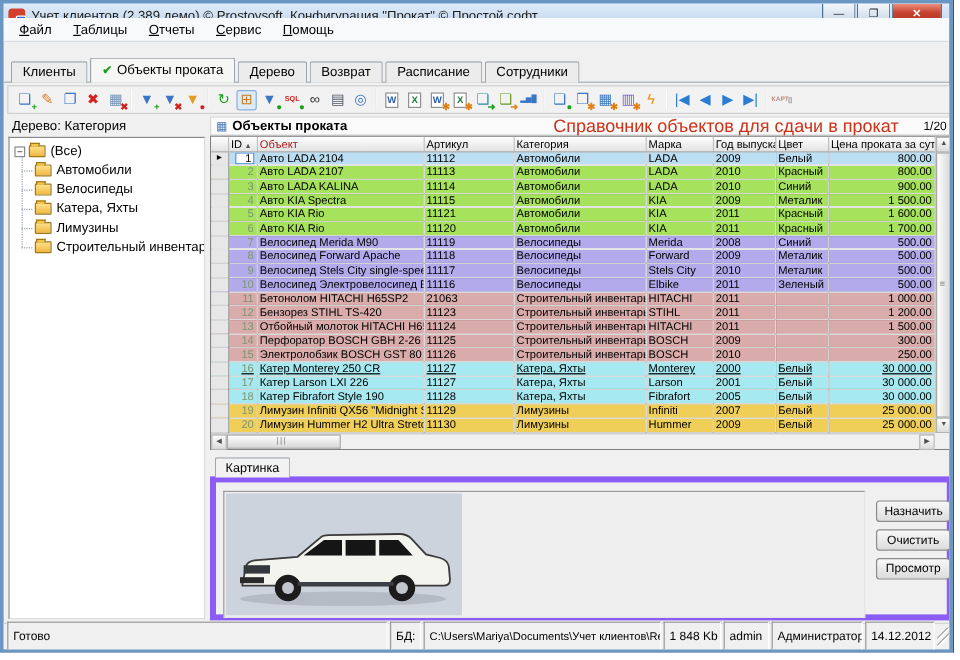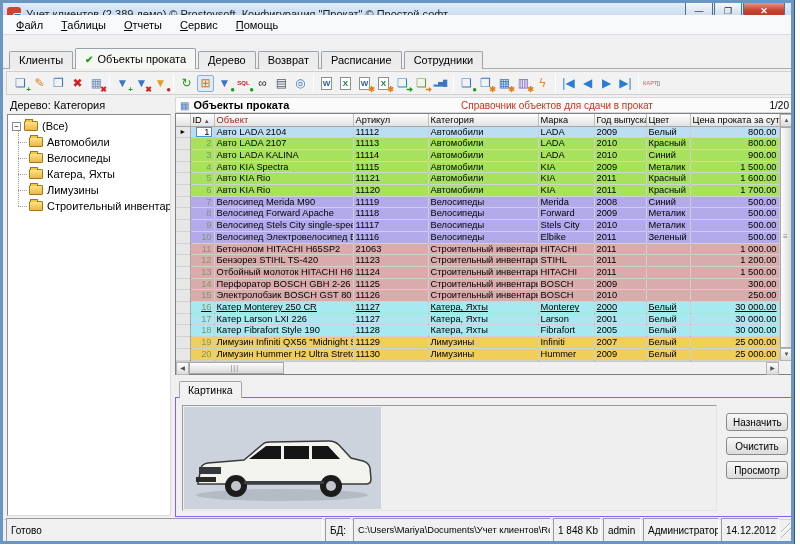--- a/index.html
+++ b/index.html
@@ -52,21 +52,21 @@
   .folder{width:14px;height:10px;background:linear-gradient(#ffe08a,#f0b840);border:1px solid #a07818;border-radius:1px;position:relative;margin-right:4px;flex:none;}
   .folder::before{content:"";position:absolute;top:-3px;left:0;width:6px;height:2px;background:#f5c546;border:1px solid #a07818;border-bottom:none;}
   .tree-children{position:relative;margin-left:8px;}
   .tree-children::before{content:"";position:absolute;left:0;top:-3px;bottom:8px;border-left:1px dotted #9aa2aa;}
   .tree-children .trow::before{content:"";width:9px;border-top:1px dotted #9aa2aa;margin-right:2px;flex:none;}
   
   .gheader{position:absolute;left:172px;top:2px;width:619px;height:16px;background:#fbfbfb;border:1px solid #d8d8d8;
            display:flex;align-items:center;font-size:11px;padding:0 4px;}
   .gicon{color:#4a7ab8;font-size:10px;margin-right:4px;}
   .gtitle{font-weight:bold;}
-  .gsub{color:#cc3218;font-size:10px;position:absolute;left:285px;}
+  .gsub{color:#cc3218;font-size:15px;position:absolute;left:285px;}
   .gcount{margin-left:auto;font-size:10px;}
   
   .gridbox{position:absolute;left:172px;top:18px;width:619px;height:262px;border:1px solid #808080;background:#fff;}
   table.grid{border-collapse:collapse;table-layout:fixed;width:603px;}
   .grid th{background:linear-gradient(#ffffff,#e2e2e2);border-right:1px solid #c0c0c0;border-bottom:1px solid #a8a8a8;
            font-size:9.3px;font-weight:normal;text-align:left;padding:0 2px;height:12px;white-space:nowrap;overflow:hidden;}
   .grid th.red{color:#a51d1d;}
   .grid th.num{text-align:right;}
   .grid td{height:10.7px;line-height:10.7px;font-size:9.3px;padding:0 2px;white-space:nowrap;overflow:hidden;
            border-right:1px solid rgba(90,90,90,.28);border-bottom:1px solid rgba(50,50,50,.22);}
@@ -82,21 +82,21 @@
         font-size:6px;text-align:center;line-height:11px;color:#505050;}
   .vthumb{position:absolute;left:0;top:13px;width:13px;height:221px;border:1px solid #a8a8a8;background:linear-gradient(90deg,#fdfdfd,#d8d8d8);}
   .vthumb::after{content:"≡";position:absolute;left:2px;top:50%;margin-top:-6px;font-size:8px;color:#808080;}
   .hscroll{position:absolute;left:0;bottom:0;width:603px;height:13px;background:#f0f0f0;border-top:1px solid #c8c8c8;}
   .hthumb{position:absolute;left:13px;top:0;width:95px;height:12px;border:1px solid #a8a8a8;background:linear-gradient(#fdfdfd,#d8d8d8);}
   .hthumb::after{content:"|||";position:absolute;left:50%;margin-left:-6px;top:1px;font-size:7px;color:#808080;letter-spacing:1px;}
   .corner{position:absolute;right:0;bottom:0;width:14px;height:13px;background:#f0f0f0;}
   
   .pictab{position:absolute;left:176px;top:286px;height:17px;border:1px solid #a0a6ac;border-bottom:none;border-radius:2px 2px 0 0;
           background:#f2f2f2;font-size:10.5px;line-height:16px;padding:0 8px;z-index:2;}
-  .picbody{position:absolute;left:172px;top:302px;width:619px;height:120px;border:1px solid #8b5cf6;background:#f0f0f0;}
+  .picbody{position:absolute;left:172px;top:302px;width:619px;height:120px;border:5px solid #8b5cf6;background:#f0f0f0;}
   .picwell{position:absolute;left:6px;top:7px;width:535px;height:106px;border:1px solid #9a9a9a;border-right-color:#e4e4e4;border-bottom-color:#e4e4e4;background:#efefef;}
   .photo{position:absolute;left:1px;top:1px;width:197px;height:102px;}
   .picbuttons{position:absolute;left:550px;top:15px;display:flex;flex-direction:column;}
   .pbtn{width:62px;height:18px;margin-bottom:6px;border:1px solid #8a8a8a;border-radius:3px;
         background:linear-gradient(#f8f8f8,#dcdcdc);font-size:10px;line-height:16px;text-align:center;font-family:"Liberation Sans",sans-serif;}
   
   .statusbar{position:absolute;left:0;top:516px;width:794px;height:25px;background:#f0f0f0;border-top:1px solid #d4d4d4;
              display:flex;align-items:center;padding:2px 3px 3px 3px;font-size:10px;}
   .sp{border:1px solid;border-color:#9a9a9a #ffffff #ffffff #9a9a9a;height:27px;line-height:15px;padding:4px 4px;
       margin-right:2px;white-space:nowrap;overflow:hidden;background:#f0f0f0;}

